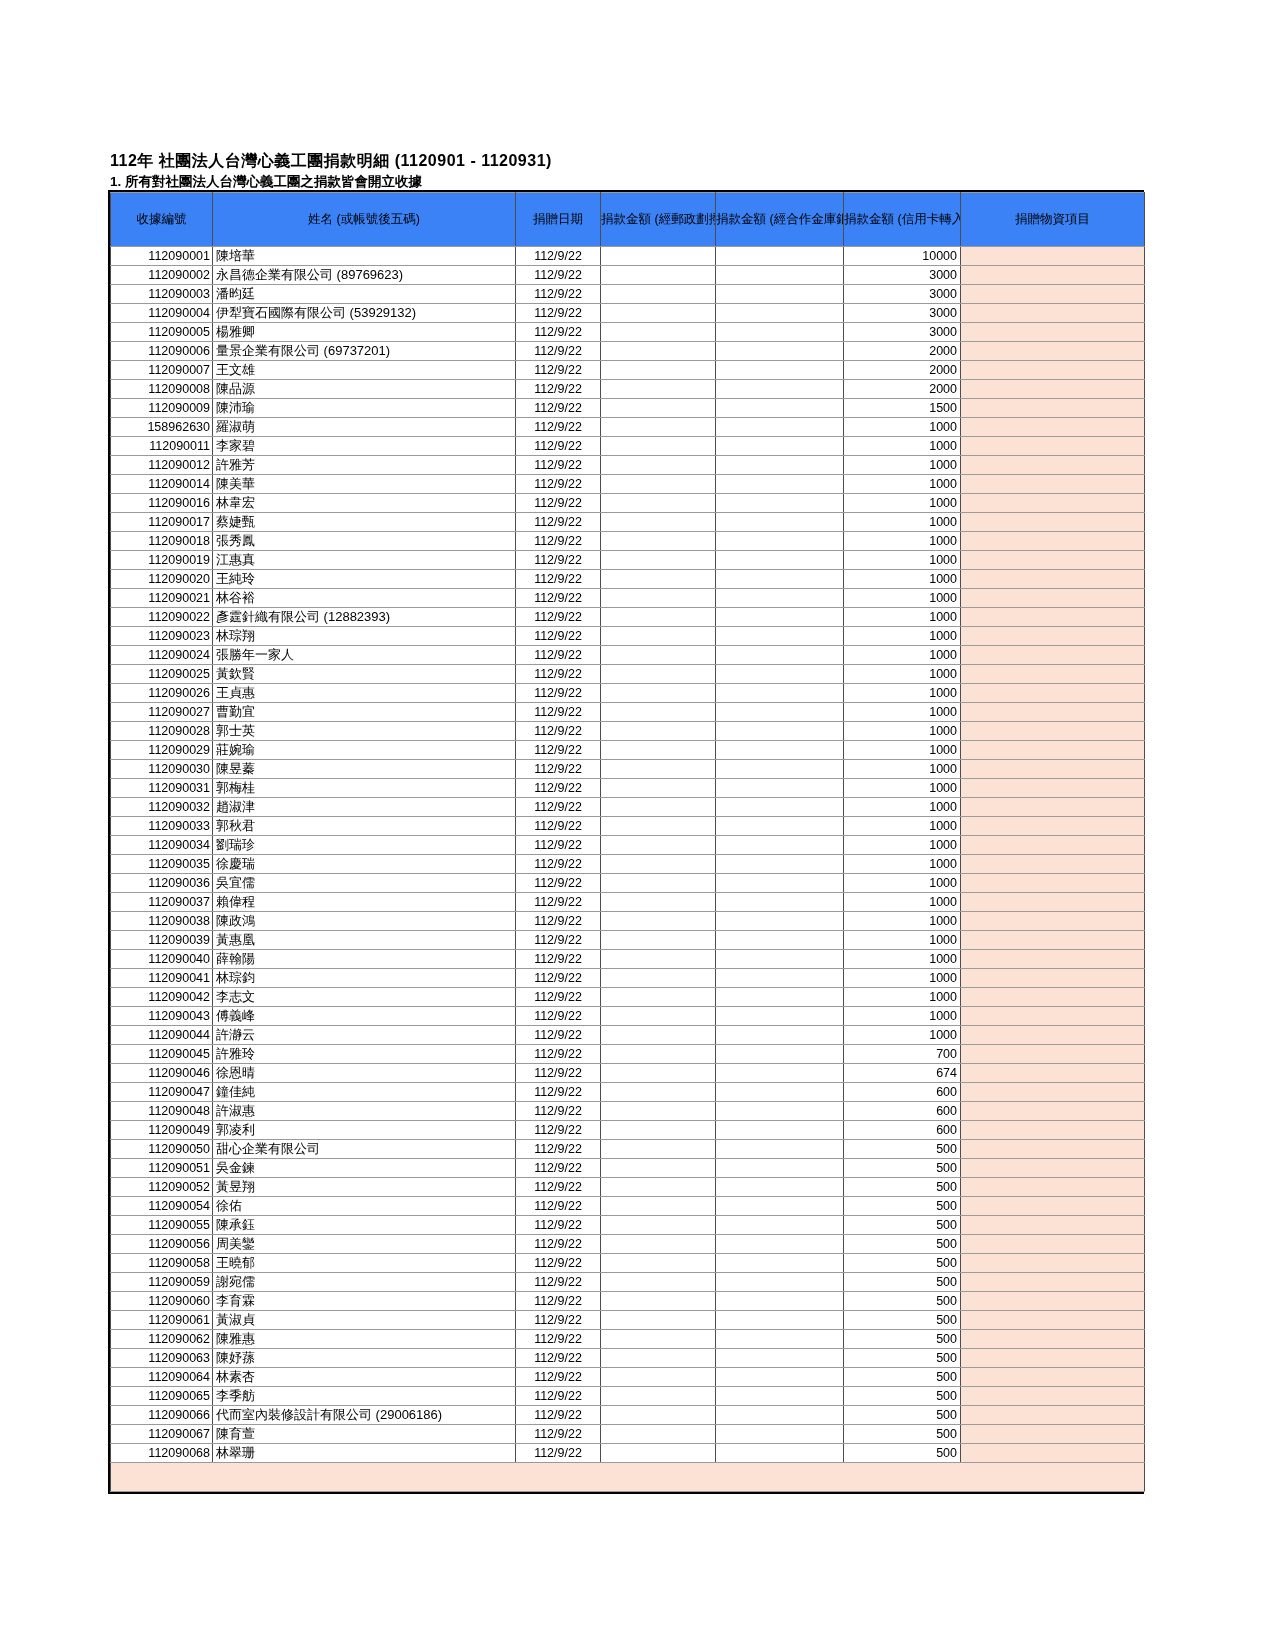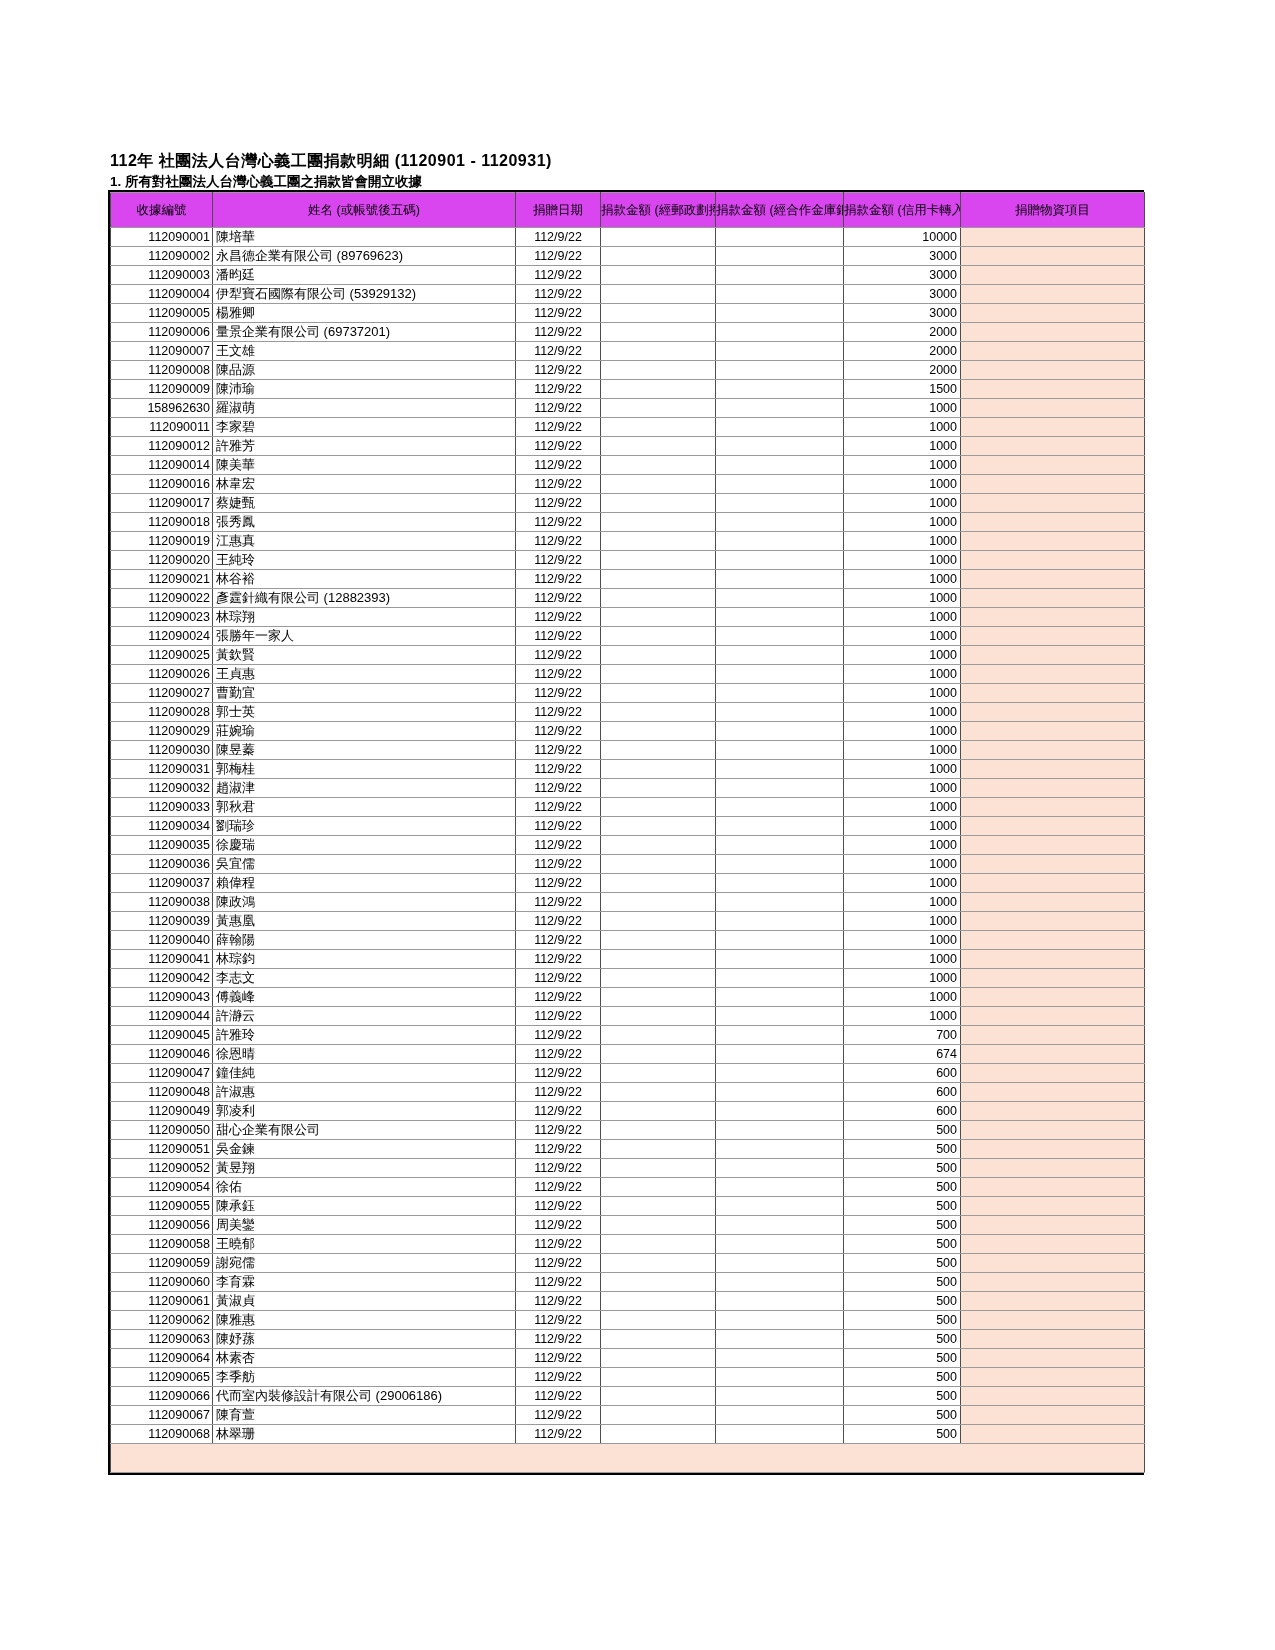--- a/index.html
+++ b/index.html
@@ -25,22 +25,22 @@
     width:100%; border-collapse:collapse; table-layout:fixed;
   }
   table.donations th, table.donations td {
     border-left:1px solid #4d4d4d;
     border-right:1px solid #4d4d4d;
     border-top:1px solid #9a9a9a;
     border-bottom:1px solid #9a9a9a;
     overflow:hidden; white-space:nowrap;
   }
   thead th {
-    background:#d946ef;
-    height:35px;
+    background:#3b82f6;
+    height:54px;
     font-size:12.5px; font-weight:normal;
     text-align:center; vertical-align:middle;
     white-space:pre-line; line-height:1.3;
     border-bottom:2px solid #222;
     border-top:none;
   }
   tbody tr { height:18.93px; }
   tbody td { font-size:12.5px; vertical-align:middle; }
   td.col0 { text-align:right; padding-right:2px; }
   td.col1 { text-align:left;  padding-left:3px; font-size:13px; }

